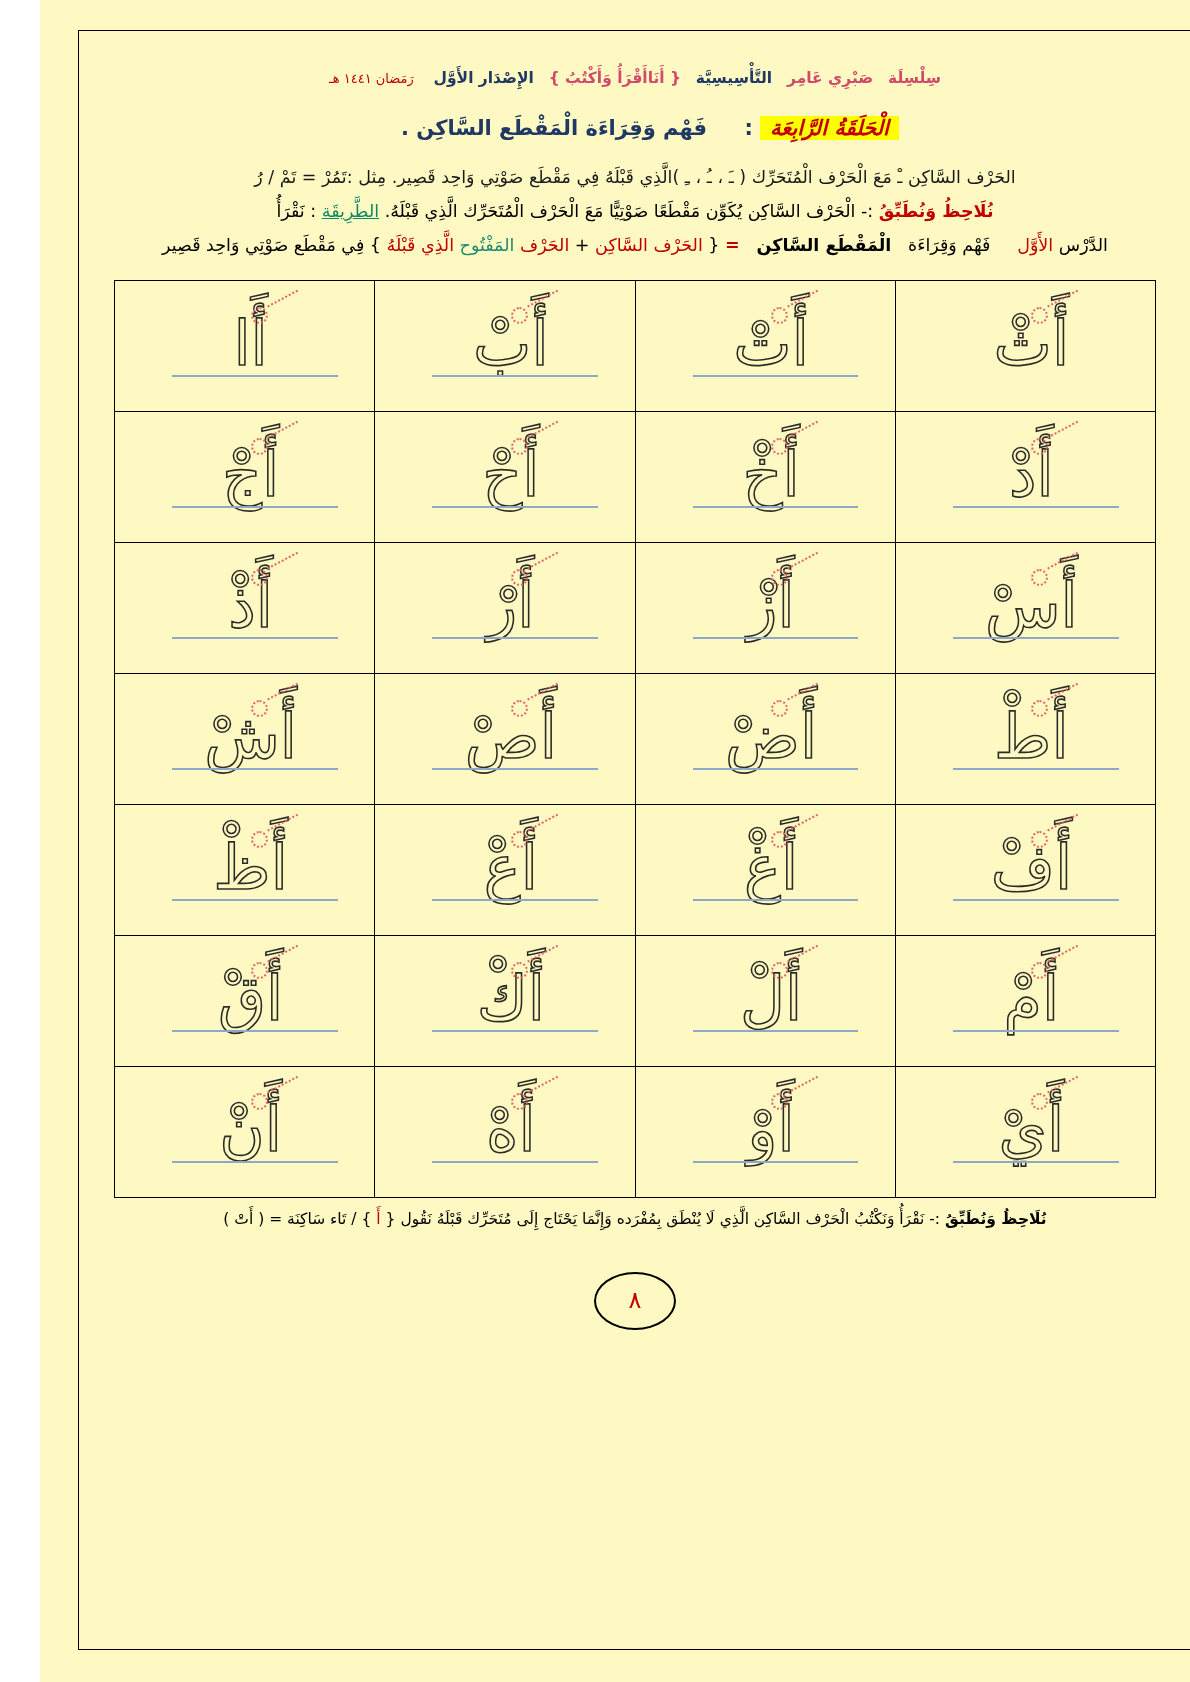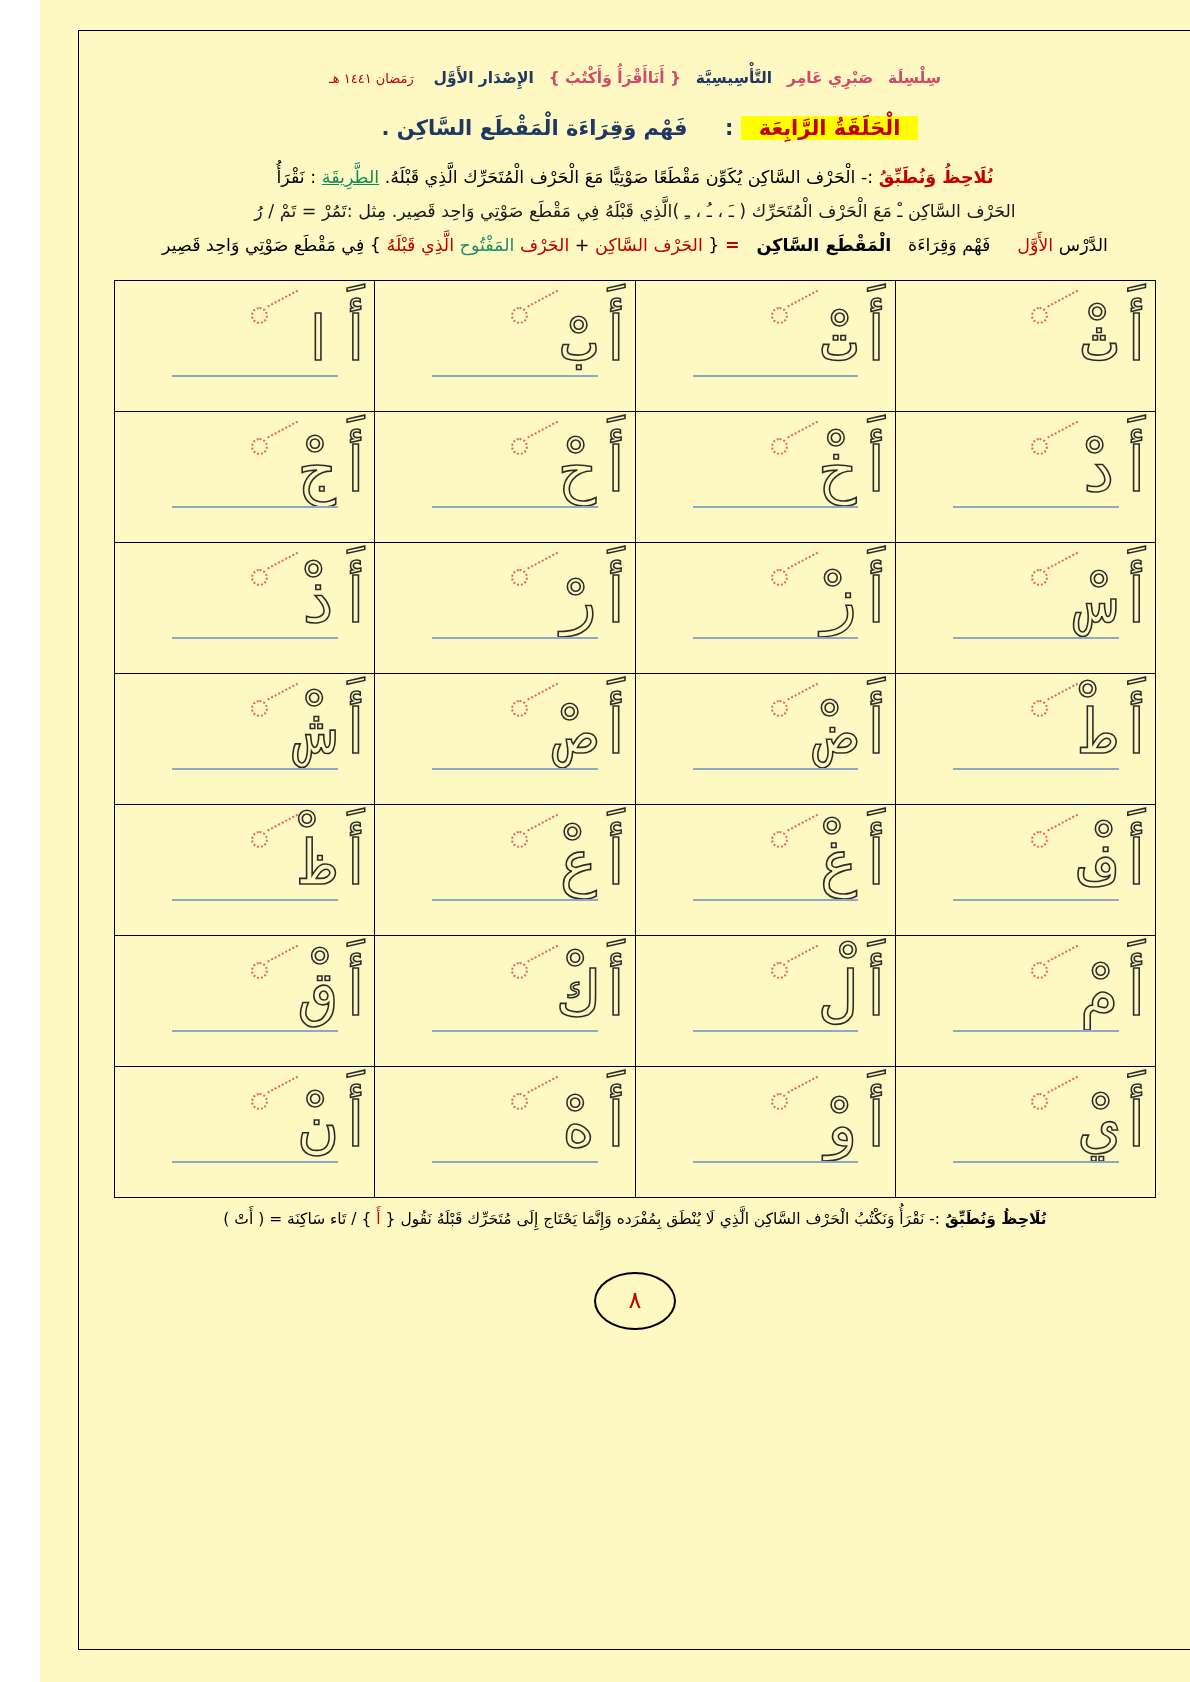--- a/index.html
+++ b/index.html
@@ -66,21 +66,22 @@
     margin-top: 26px;
     font-size: 21px;
     direction: rtl;
     color: #1f3864;
     font-weight: bold;
     white-space: nowrap;
   }
   .hl {
     background: #ffff00;
     color: #c00000;
-    padding: 0 18px;
+    padding: 0 10px;
+    font-style: italic;
   }
   .title-rest {
     color: #1f3864;
     margin-left: 30px;
   }
 
   
   .instructions {
     direction: rtl;
     margin: 20px 36px 0 36px;
@@ -122,25 +123,26 @@
     position: relative;
     width: 100%;
     height: 130px;
   }
   .glyph {
     position: absolute;
     left: 12px;
     right: 0;
     top: 50%;
     transform: translateY(-54%);
+    text-align: center;
     font-size: 62px;
     line-height: 1;
     color: #111111;
     direction: rtl;
-    font-family: Liberation Mono, monospace;
+    font-family: Liberation Sans, sans-serif;
     
     color: transparent;
     -webkit-text-stroke: 1.6px #1a1a1a;
     opacity: 0.92;
   }
   .glyph-dotted {
     
     filter: none;
   }
   .baseline {
@@ -219,29 +221,29 @@
     </div>
 
     <div class="title-line">
       <span class="hl">الْحَلَقَةُ الرَّابِعَة</span>
       <span class="title-rest">:</span>
       <span class="title-rest">فَهْم وَقِرَاءَة الْمَقْطَع السَّاكِن .</span>
     </div>
 
     <div class="instructions">
 
+      <span class="ln line2">الحَرْف السَّاكِن ـْ مَعَ الْحَرْف الْمُتَحَرِّك ( ـَ ، ـُ ، ـِ )الَّذِي قَبْلَهُ فِي مَقْطَع صَوْتِي وَاحِد قَصِير. مِثل :تَمُرْ = تَمْ / رُ</span>
+
       <span class="ln line1">
         <span class="c-red bold">نُلَاحِظُ وَنُطَبِّقُ</span>
         <span class="c-black">:-</span>
         <span class="c-black">الْحَرْف السَّاكِن يُكَوِّن مَقْطَعًا صَوْتِيًّا مَعَ الْحَرْف الْمُتَحَرِّك الَّذِي قَبْلَهُ.</span>
         <span class="c-green under">الطَّرِيقَة</span>
         <span class="c-black">: نَقْرَأُ</span>
       </span>
-
-      <span class="ln line2">الحَرْف السَّاكِن ـْ مَعَ الْحَرْف الْمُتَحَرِّك ( ـَ ، ـُ ، ـِ )الَّذِي قَبْلَهُ فِي مَقْطَع صَوْتِي وَاحِد قَصِير. مِثل :تَمُرْ = تَمْ / رُ</span>
 
       <span class="ln line3">
         <span class="c-black">الدَّرْس</span>
         <span class="c-mag">الأَوَّل</span>
         <span>&nbsp;</span>
         <span class="c-black">فَهْم وَقِرَاءَة</span>
         <span>&nbsp;</span>
         <span class="c-black bold">الْمَقْطَع السَّاكِن</span>
         <span>&nbsp;</span>
         <span class="c-red bold">=</span>

